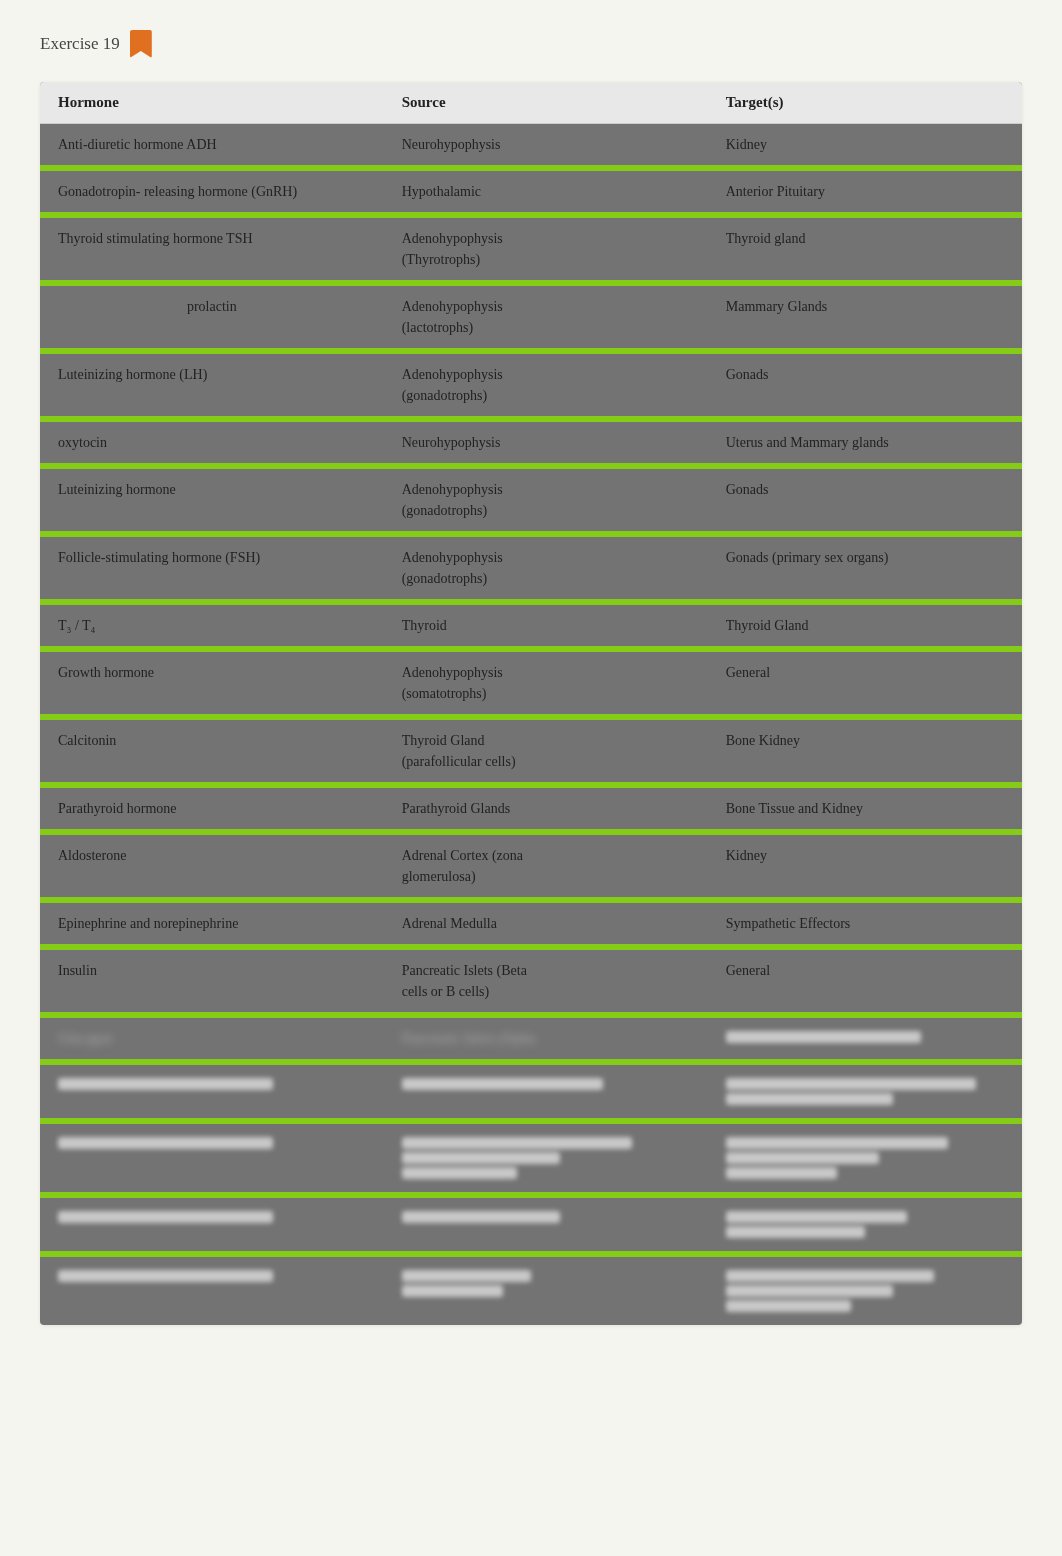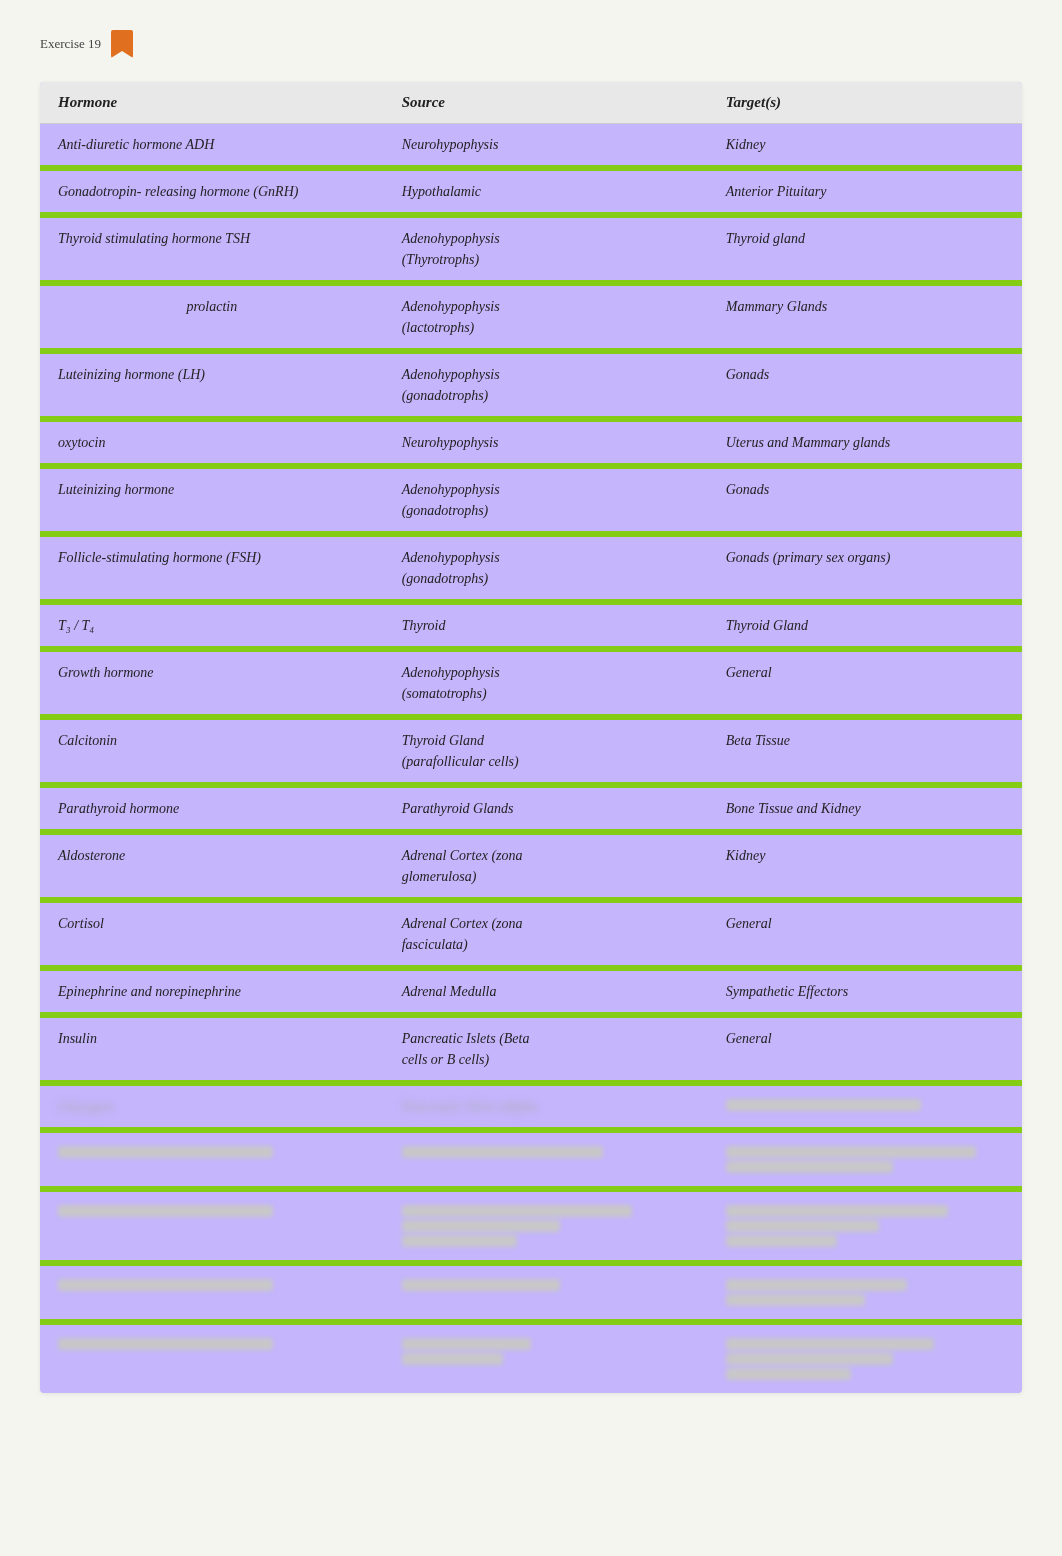--- a/index.html
+++ b/index.html
@@ -10,36 +10,35 @@
       color: #222;
       font-size: 14px;
     }
     .header {
       display: flex;
       align-items: center;
       gap: 10px;
       margin-bottom: 24px;
     }
     .exercise-label {
-      font-size: 13px;
+      font-size: 17px;
       color: #444;
     }
     .bookmark-icon {
       width: 22px;
       height: 28px;
       background: #e07020;
       clip-path: polygon(0 0, 100% 0, 100% 100%, 50% 75%, 0 100%);
       border-radius: 2px;
     }
     .table-wrapper {
-      background: #c4b5fd;
+      background: #737373;
       border-radius: 4px;
       box-shadow: 0 1px 4px rgba(0,0,0,0.08);
       overflow: hidden;
-      font-style: italic;
     }
     table {
       width: 100%;
       border-collapse: collapse;
     }
     thead tr {
       background: #e8e8e8;
     }
     thead th {
       padding: 12px 18px;
@@ -140,38 +139,32 @@
         <tr>
           <td class="col-hormone" style="white-space: pre-wrap;">Growth hormone</td>
           <td class="col-source" style="white-space: pre-wrap;">Adenohypophysis
 (somatotrophs)</td>
           <td class="col-target" style="white-space: pre-wrap;">General</td>
         </tr>
         <tr>
           <td class="col-hormone" style="white-space: pre-wrap;">Calcitonin</td>
           <td class="col-source" style="white-space: pre-wrap;">Thyroid Gland
 (parafollicular cells)</td>
-          <td class="col-target" style="white-space: pre-wrap;">Beta Tissue</td>
+          <td class="col-target" style="white-space: pre-wrap;">Bone Kidney</td>
         </tr>
         <tr>
           <td class="col-hormone" style="white-space: pre-wrap;">Parathyroid hormone</td>
           <td class="col-source" style="white-space: pre-wrap;">Parathyroid Glands</td>
           <td class="col-target" style="white-space: pre-wrap;">Bone Tissue and Kidney</td>
         </tr>
         <tr>
           <td class="col-hormone" style="white-space: pre-wrap;">Aldosterone</td>
           <td class="col-source" style="white-space: pre-wrap;">Adrenal Cortex (zona
 glomerulosa)</td>
           <td class="col-target" style="white-space: pre-wrap;">Kidney</td>
-        </tr>
-        <tr>
-          <td class="col-hormone" style="white-space: pre-wrap;">Cortisol</td>
-          <td class="col-source" style="white-space: pre-wrap;">Adrenal Cortex (zona
-fasciculata)</td>
-          <td class="col-target" style="white-space: pre-wrap;">General</td>
         </tr>
         <tr>
           <td class="col-hormone" style="white-space: pre-wrap;">Epinephrine and norepinephrine</td>
           <td class="col-source" style="white-space: pre-wrap;">Adrenal Medulla</td>
           <td class="col-target" style="white-space: pre-wrap;">Sympathetic Effectors</td>
         </tr>
         <tr>
           <td class="col-hormone" style="white-space: pre-wrap;">Insulin</td>
           <td class="col-source" style="white-space: pre-wrap;">Pancreatic Islets (Beta
 cells or B cells)</td>

